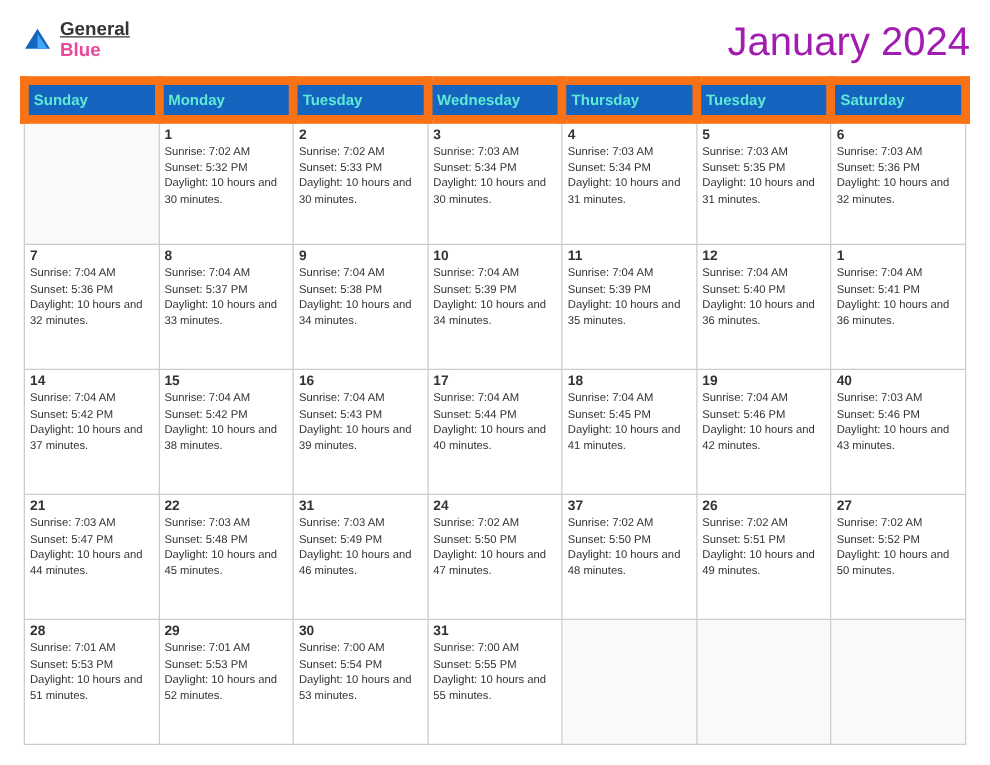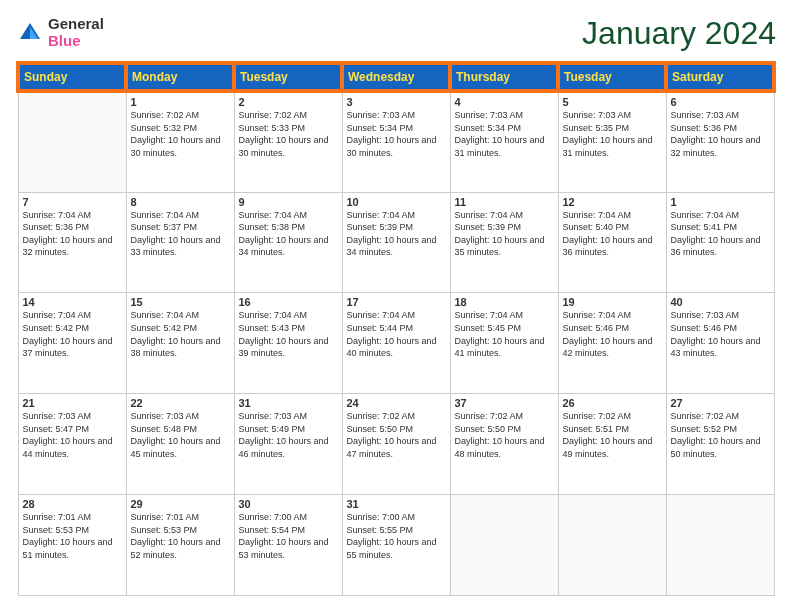--- a/index.html
+++ b/index.html
@@ -30,55 +30,56 @@
     }
     .logo-text {
       display: flex;
       flex-direction: column;
       line-height: 1.1;
     }
     .logo-general {
       font-size: 15px;
       font-weight: bold;
       color: #333;
+      text-decoration: underline;
     }
     .logo-blue {
       font-size: 15px;
       font-weight: bold;
       color: #ec4899;
     }
     .logo-icon {
       width: 28px;
       height: 28px;
     }
     .header-right {
       text-align: right;
     }
     .month-title {
       font-size: 32px;
       font-weight: normal;
-      color: #14532d;
+      color: #a21caf;
       line-height: 1.1;
     }
     .location {
       font-size: 14px;
       color: #555;
     }
     .calendar {
       width: 100%;
       border-collapse: collapse;
       flex: 1;
     }
     .calendar thead tr th {
       background: #1565c0;
-      color: #fde047;
+      color: #5eead4;
       font-size: 12px;
       font-weight: bold;
       padding: 5px 4px;
-      border: 4px solid #f97316;
+      border: 7px solid #f97316;
       text-align: left;
     }
     .calendar tbody tr td {
       border: 1px solid #ccc;
       vertical-align: top;
       padding: 3px 4px;
       font-size: 9.5px;
       color: #333;
       width: calc(100% / 7);
       height: 88px;

